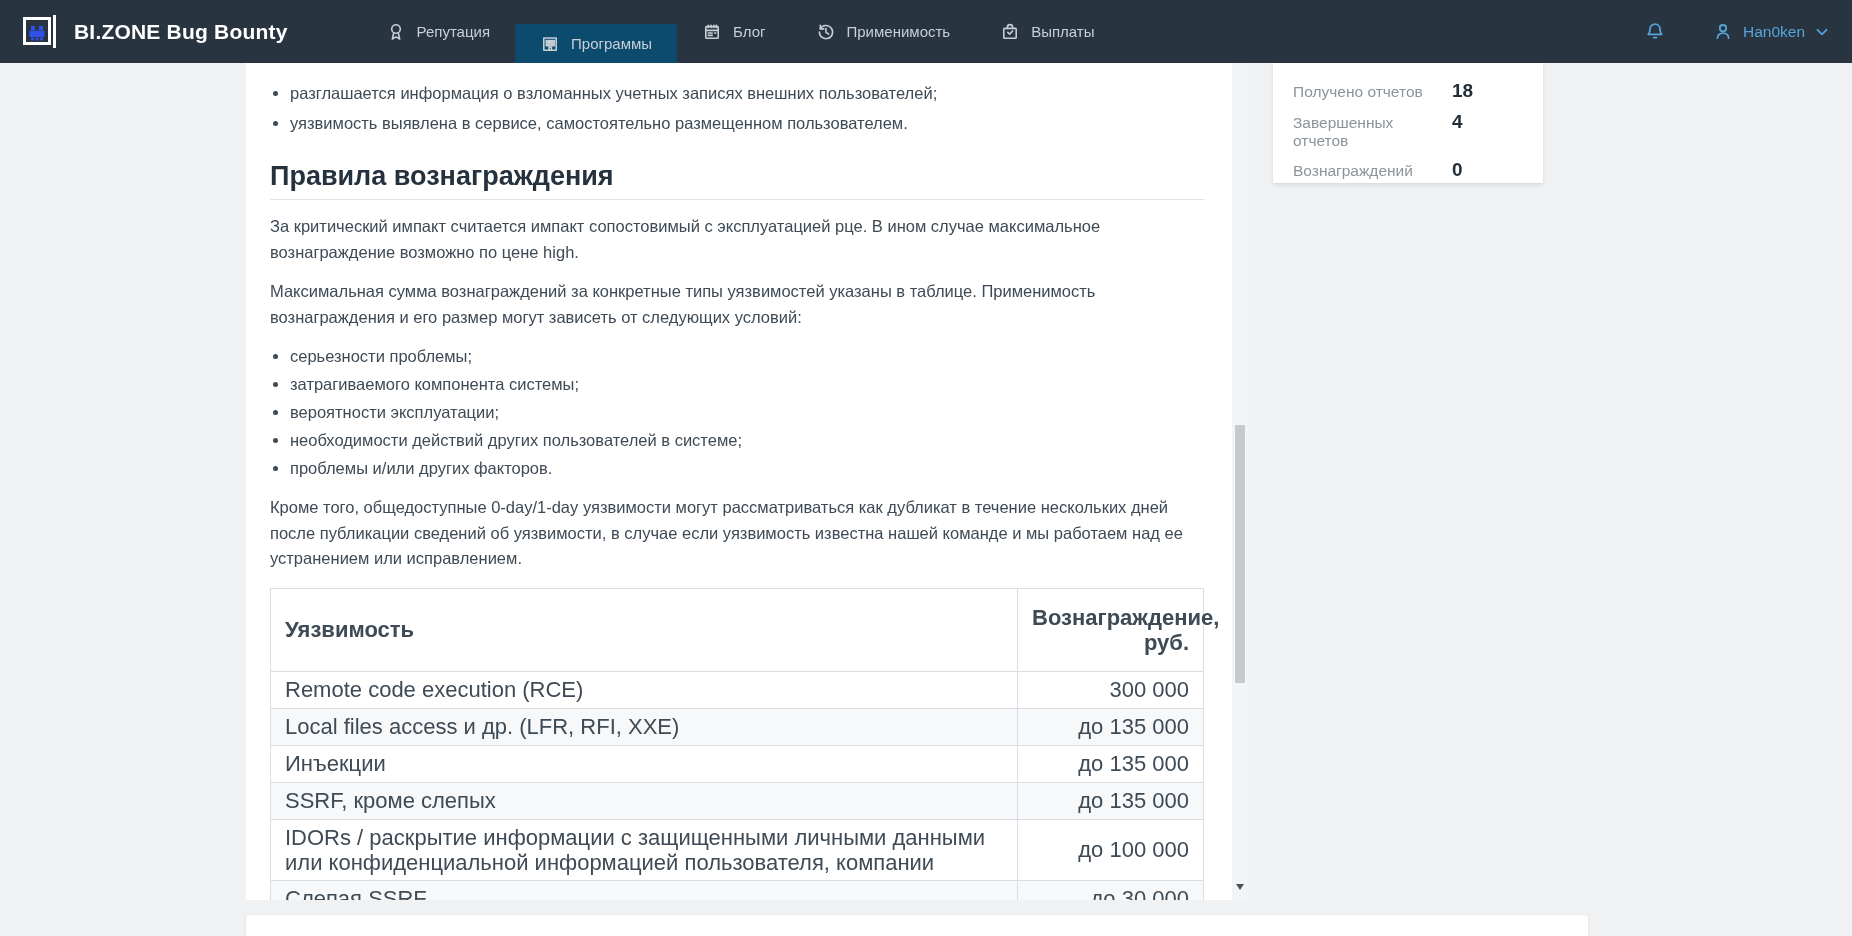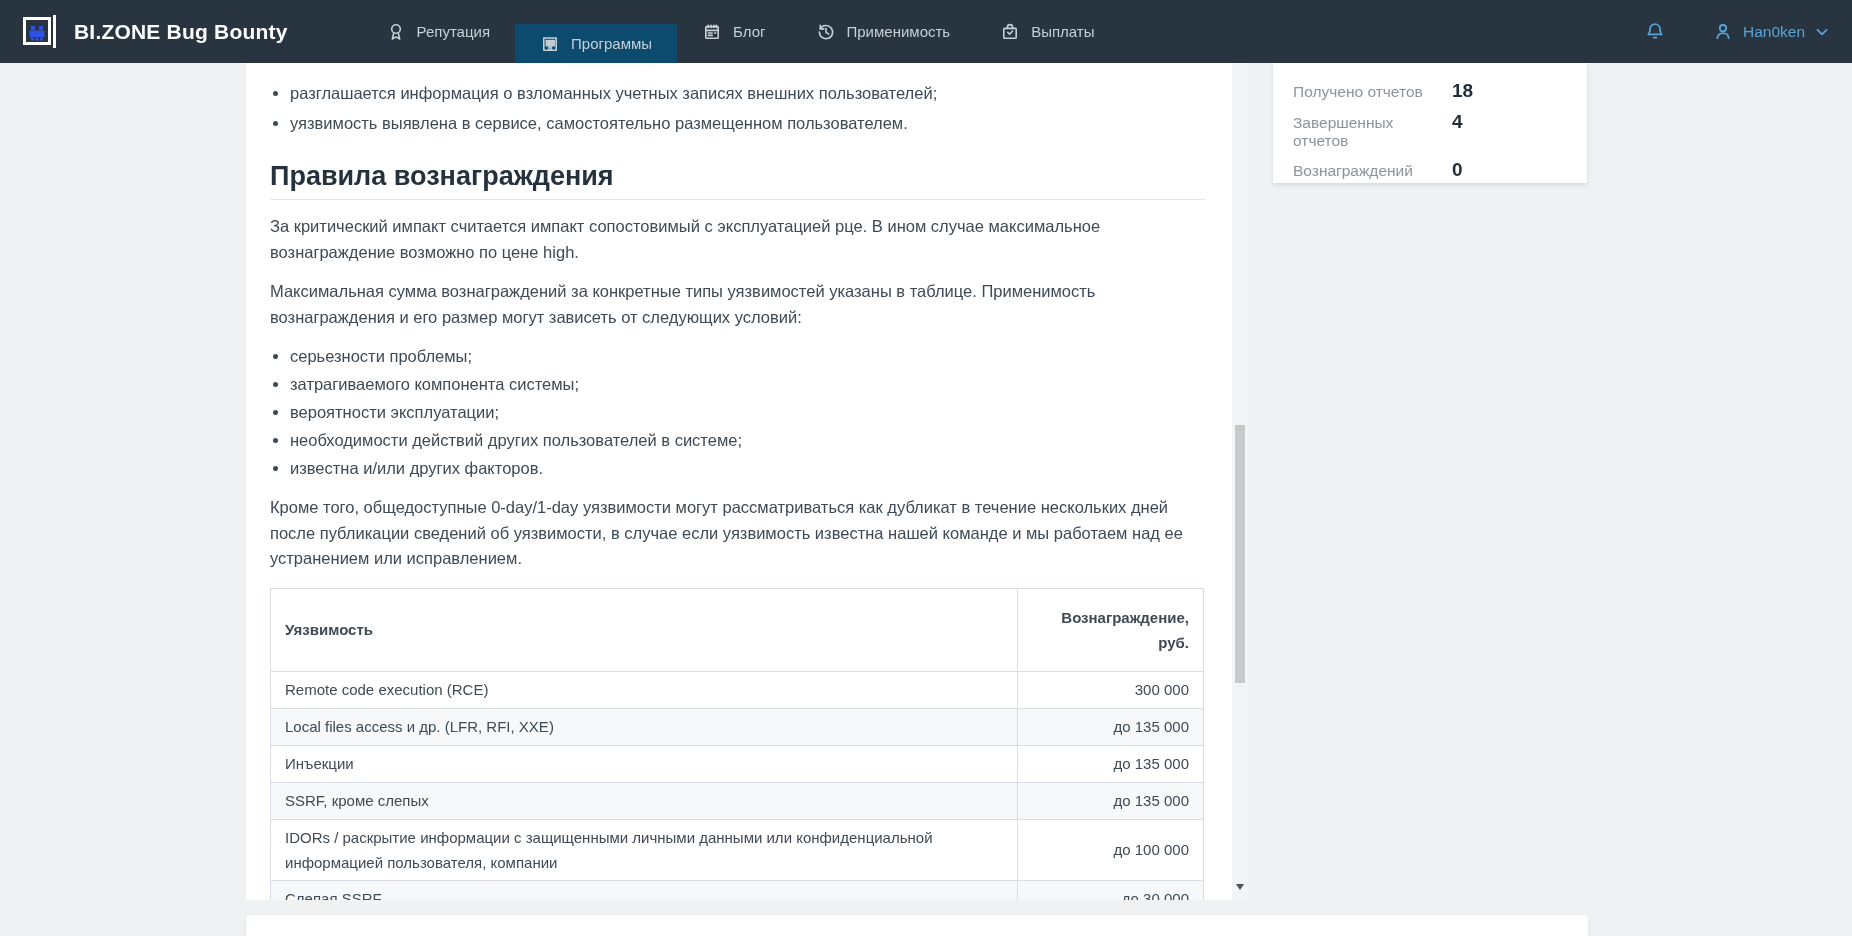--- a/index.html
+++ b/index.html
@@ -39,21 +39,21 @@
   .content-card li { font-size:16.5px; line-height:25px; color:#3E4A55; margin-bottom:5px; }
   ul.intro-list { margin-top:18px; }
   ul.cond-list  { margin-top:14px; }
   ul.cond-list li { margin-bottom:3px; }
   h2.section-title { margin:24px 0 0; font-size:27px; font-weight:600; color:#25313D; line-height:32px; }
   hr.section-rule { border:none; border-top:1px solid #E2E6EA; margin:7px 0 0; }
   .content-card p { margin:14px 0 0; font-size:16.5px; line-height:25.5px; color:#3E4A55; }
 
   table.rewards {
     border-collapse:collapse; width:934px; margin-top:16px;
-    font-size:15px; color:#3E4A55; table-layout:fixed;
+    font-size:22px; color:#3E4A55; table-layout:fixed;
   }
   .rewards th, .rewards td { border:1px solid #D9DEE4; vertical-align:middle; }
   .rewards th { font-weight:bold; text-align:left; padding:16px 14px; line-height:25px; }
   .rewards th.value-col, .rewards td.value-cell { width:186px; text-align:right; }
   .rewards td { padding:5px 14px; line-height:25px; height:37px; }
   .rewards tbody tr:nth-child(even) td { background:#F6F8FA; }
 
   
   .scrollbar-track {
     position:absolute; left:1232px; top:63px; width:16px; height:837px; background:#F3F4F5;
@@ -62,21 +62,21 @@
     position:absolute; left:1235px; top:425px; width:10px; height:258px; background:#C7C9CB;
   }
   .scrollbar-down {
     position:absolute; left:1233px; top:880px; width:14px; height:14px;
     display:flex; align-items:center; justify-content:center; cursor:pointer;
   }
   .tri-down { width:0; height:0; border-left:4px solid transparent; border-right:4px solid transparent; border-top:6px solid #4A545D; }
 
   
   .stats-card {
-    position:absolute; left:1273px; top:63px; width:314px; height:120px;
+    position:absolute; left:1273px; top:63px; width:270px; height:120px;
     background:#FFFFFF; box-shadow:0 2px 4px rgba(40,50,60,.12); padding:17px 20px 0;
   }
   .stat-row { display:flex; align-items:baseline; margin-bottom:9px; }
   .stat-label { width:159px; color:#8B949C; font-size:15.5px; }
   .stat-value { font-weight:bold; font-size:19px; color:#222E39; }
 
   
   .footer-card {
     position:absolute; left:246px; top:915px; width:1342px; height:30px;
     background:#FFFFFF; border-radius:4px 4px 0 0; box-shadow:0 1px 3px rgba(40,50,60,.10);
@@ -184,21 +184,21 @@
   <hr class="section-rule">
 
   <p>За критический импакт считается импакт сопостовимый с эксплуатацией рце. В ином случае максимальное вознаграждение возможно по цене high.</p>
   <p>Максимальная сумма вознаграждений за конкретные типы уязвимостей указаны в таблице. Применимость вознаграждения и его размер могут зависеть от следующих условий:</p>
 
   <ul class="cond-list">
     <li>серьезности проблемы;</li>
     <li>затрагиваемого компонента системы;</li>
     <li>вероятности эксплуатации;</li>
     <li>необходимости действий других пользователей в системе;</li>
-    <li>известна и/или других факторов.</li>
+    <li>проблемы и/или других факторов.</li>
   </ul>
 
   <p>Кроме того, общедоступные 0-day/1-day уязвимости могут рассматриваться как дубликат в течение нескольких дней после публикации сведений об уязвимости, в случае если уязвимость известна нашей команде и мы работаем над ее устранением или исправлением.</p>
 
   <table class="rewards">
     <thead>
       <tr>
         <th>Уязвимость</th>
         <th class="value-col">Вознаграждение, руб.</th>
       </tr>

